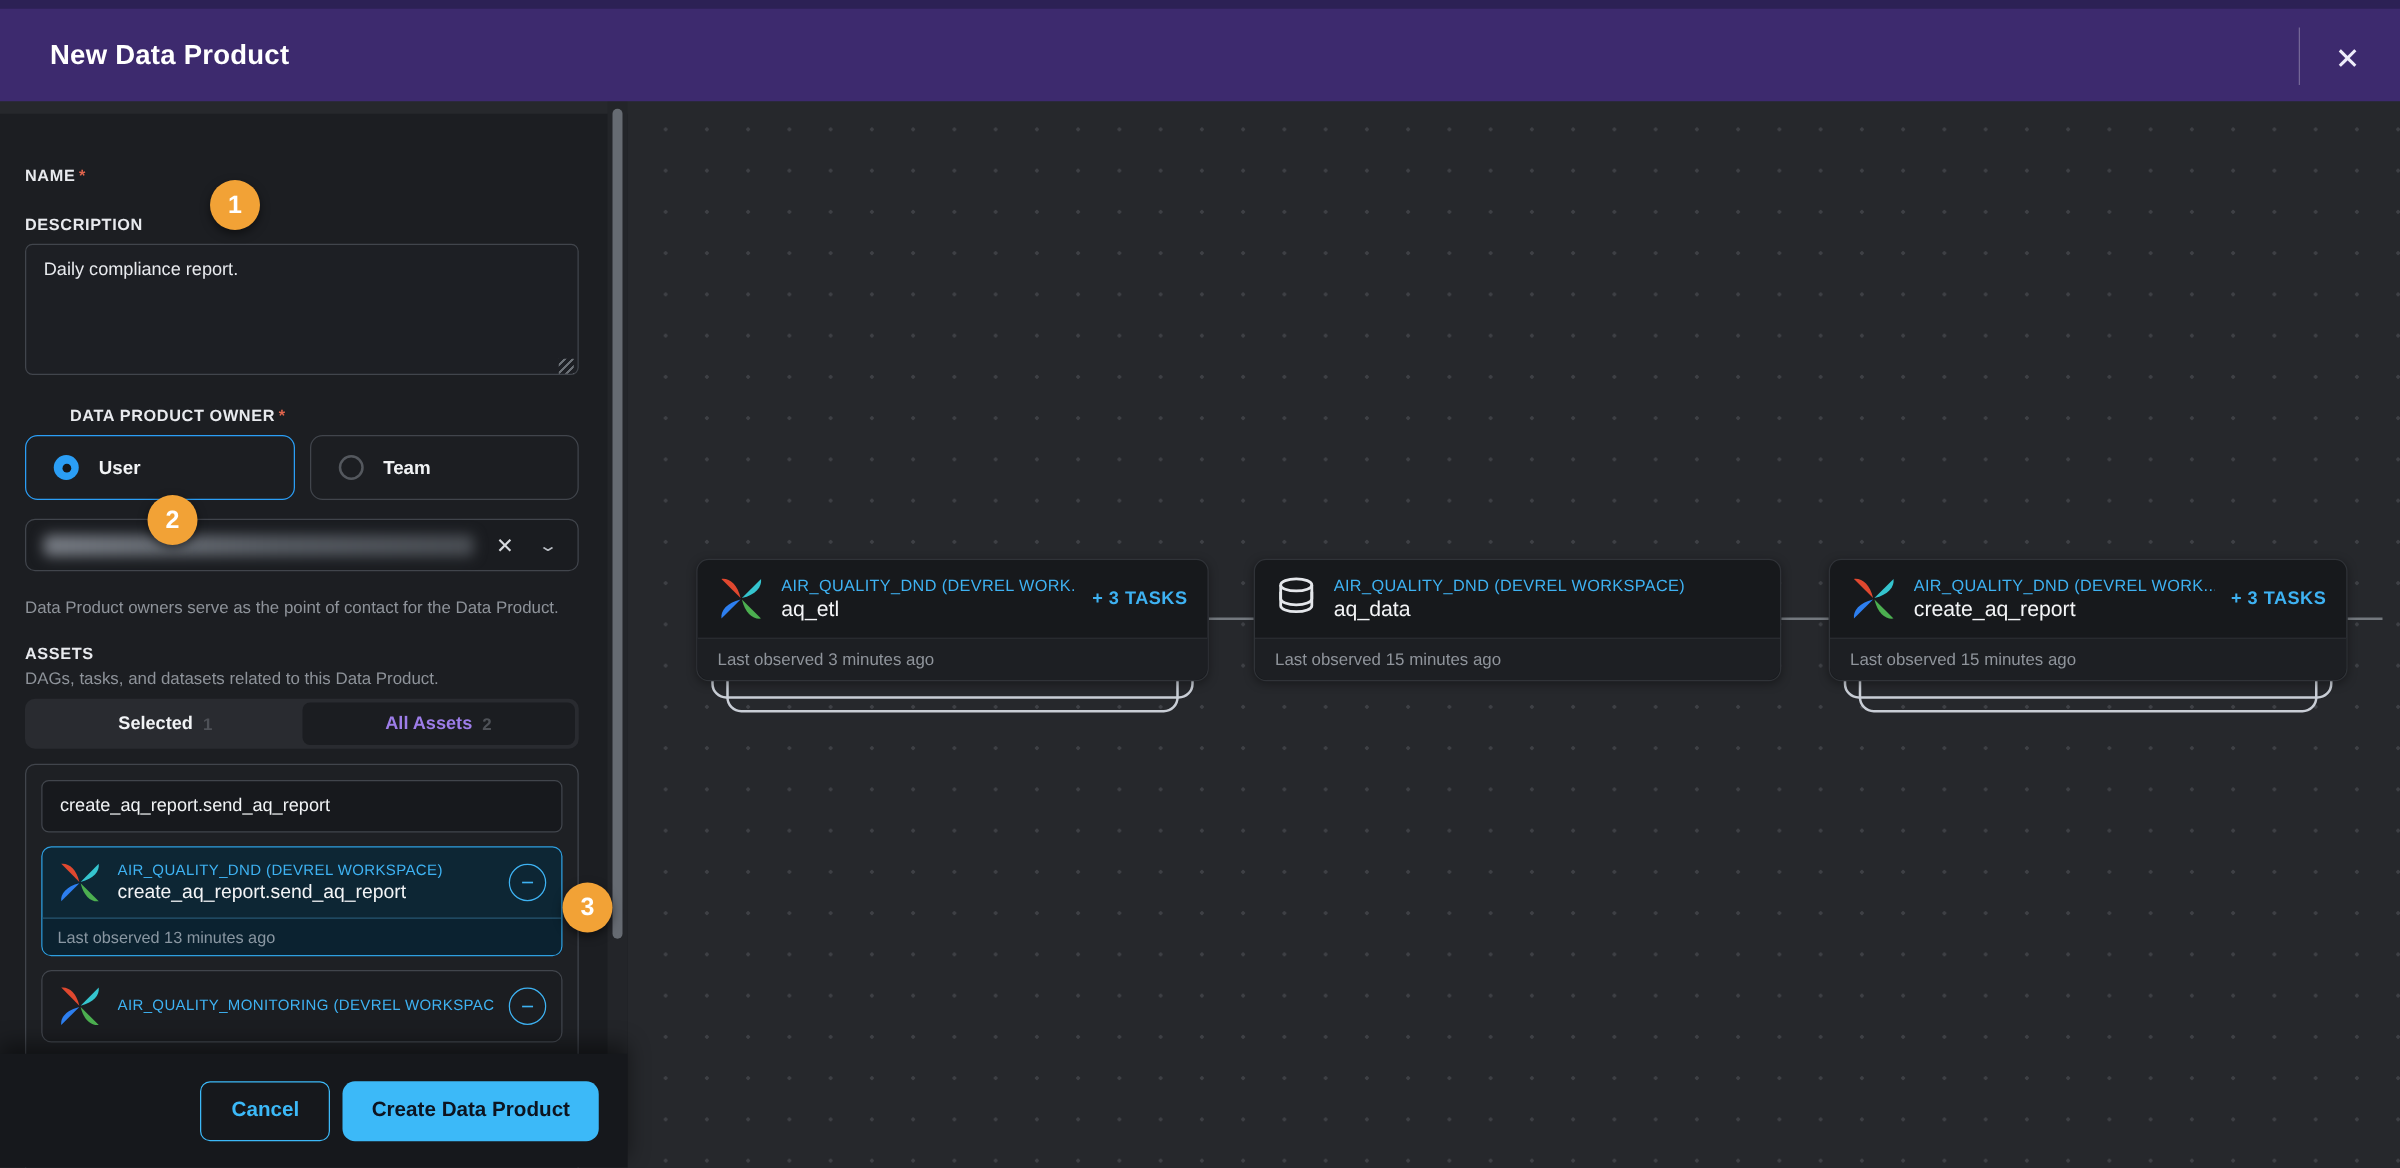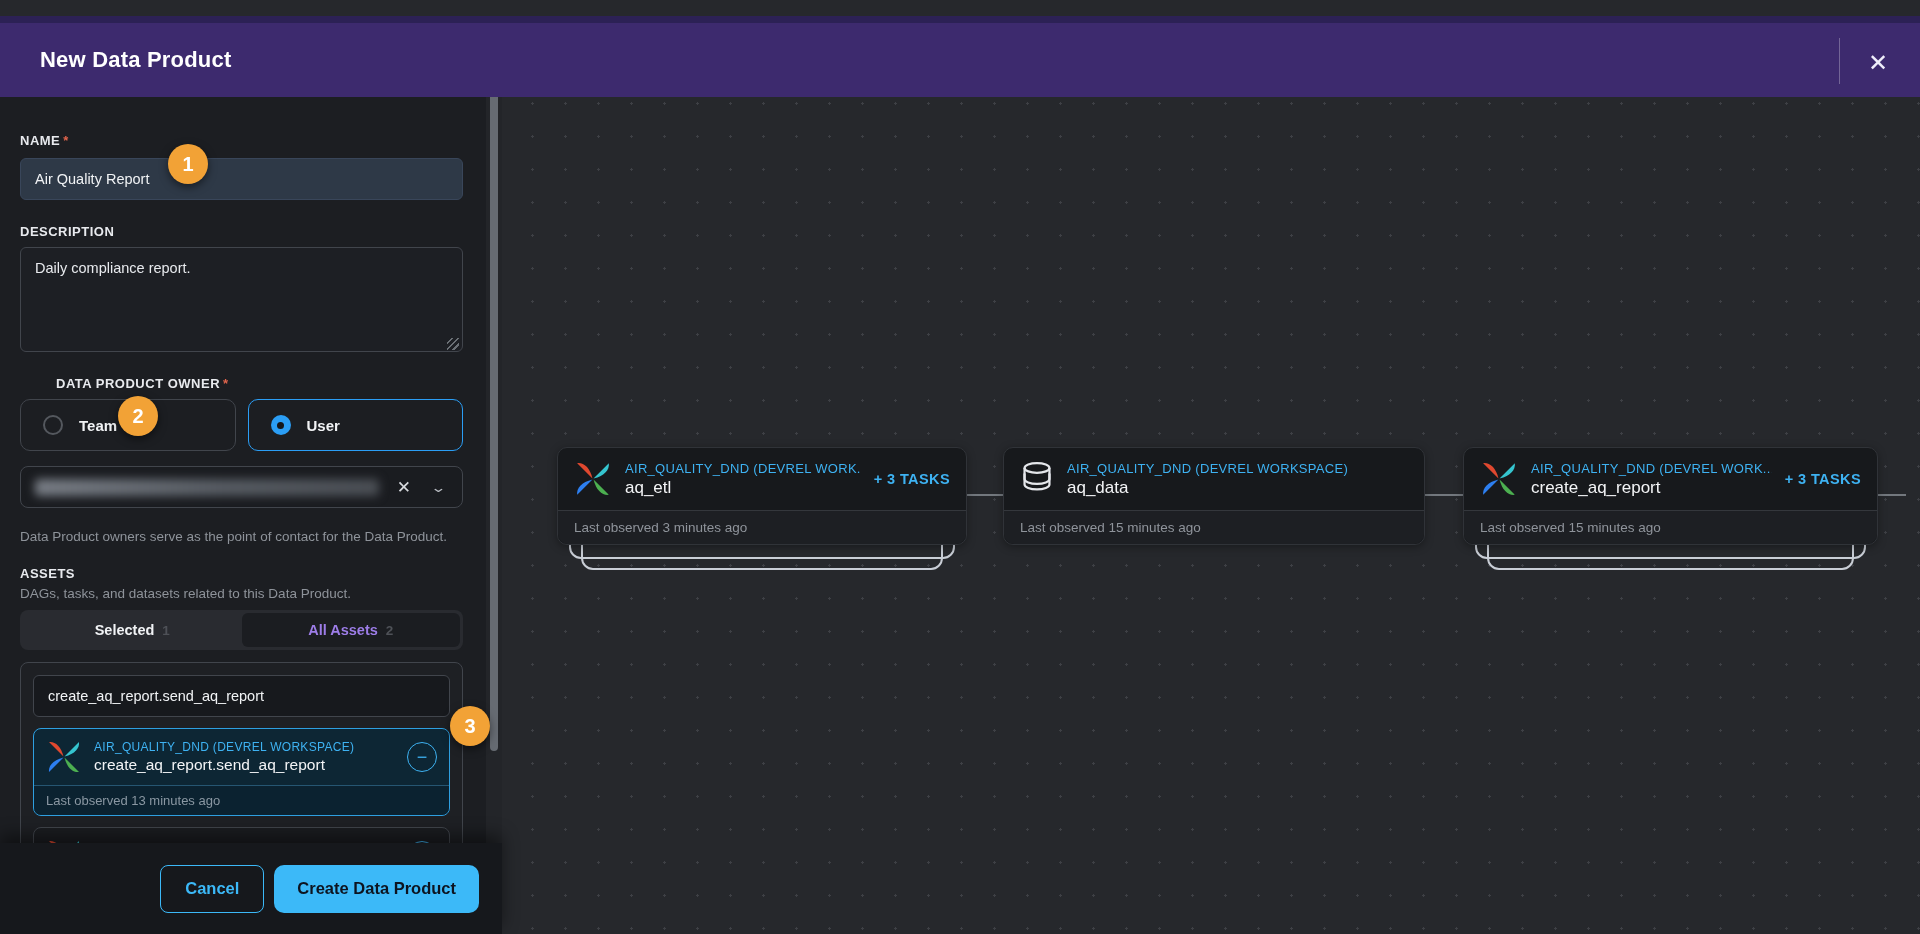--- a/index.html
+++ b/index.html
@@ -2,21 +2,21 @@
 <html><head>
 <meta charset="utf-8">
 <style>
   * { margin:0; padding:0; box-sizing:border-box; }
   html,body { width:1920px; height:934px; background:#26282c; font-family:"Liberation Sans", sans-serif; overflow:hidden; }
 
   .app { position:relative; width:1920px; height:934px; }
 
   
   .header {
-    position:absolute; top:16px; left:0; width:1920px; height:81px;
+    position:absolute; top:0; left:0; width:1920px; height:81px;
     background:#3d2a6e; border-top:7px solid #2c2155;
     display:flex; align-items:center; z-index:40;
   }
   .header-title { color:#ffffff; font-size:22px; font-weight:700; margin-left:40px; letter-spacing:.2px; }
   .header-divider { position:absolute; right:80px; top:15px; height:46px; width:1px; background:rgba(255,255,255,.28); }
   .close-btn {
     position:absolute; right:22px; top:20px; width:40px; height:40px;
     display:flex; align-items:center; justify-content:center;
     color:#efeefb; font-size:24px; cursor:pointer; background:transparent; border:none;
   }
@@ -177,40 +177,39 @@
       <span>✕</span>
     </button>
   </div>
 
   <div class="sidebar">
     <div class="sidebar-inner">
 
       <div class="field-label">
         <span>NAME</span><span class="req">*</span>
       </div>
-      <input class="name-input" value="Air Quality Report" style="">
 
       <div class="field-label desc-label">DESCRIPTION</div>
       <div style="position:relative;">
         <textarea class="desc-area" style="">Daily compliance report.</textarea>
         <div class="resize-grip" style="right:4px; bottom:6px;"></div>
       </div>
 
       <div class="field-label owner-label">
         <span>DATA PRODUCT OWNER</span><span class="req">*</span>
       </div>
 
       <div class="radio-row">
+        <div class="radio-card selected">
+          <span class="radio-dot-on"></span>
+          <span class="radio-label">User</span>
+        </div>
         <div class="radio-card unselected">
           <span class="radio-dot-off"></span>
           <span class="radio-label">Team</span>
-        </div>
-        <div class="radio-card selected">
-          <span class="radio-dot-on"></span>
-          <span class="radio-label">User</span>
         </div>
       </div>
 
       <div class="owner-select">
         <div class="owner-redacted"></div>
         <span class="select-x">✕</span>
         <span class="select-chevron">⌄</span>
       </div>
 
       <div class="help-text">Data Product owners serve as the point of contact for the Data Product.</div>

